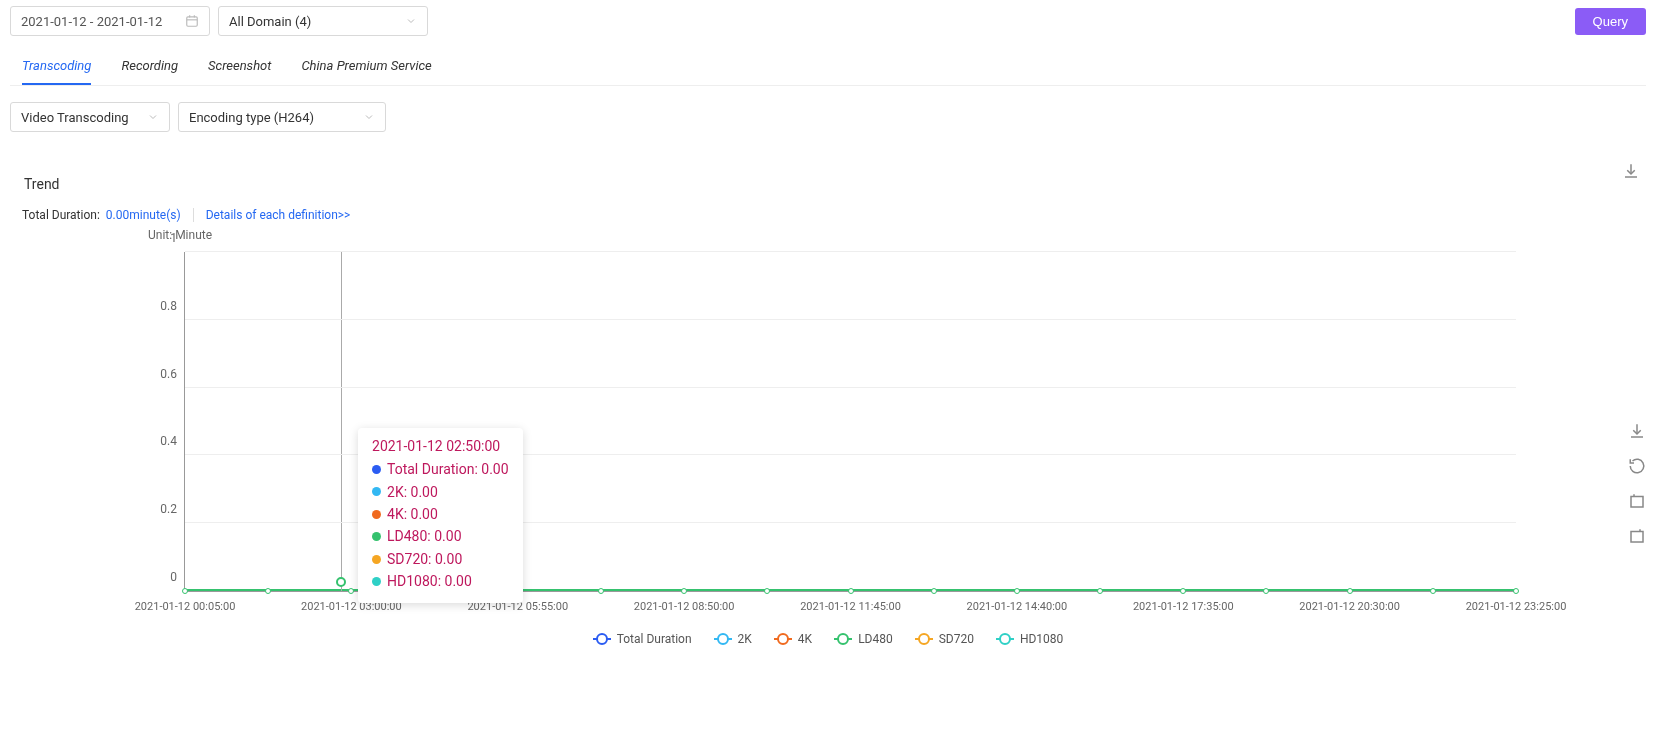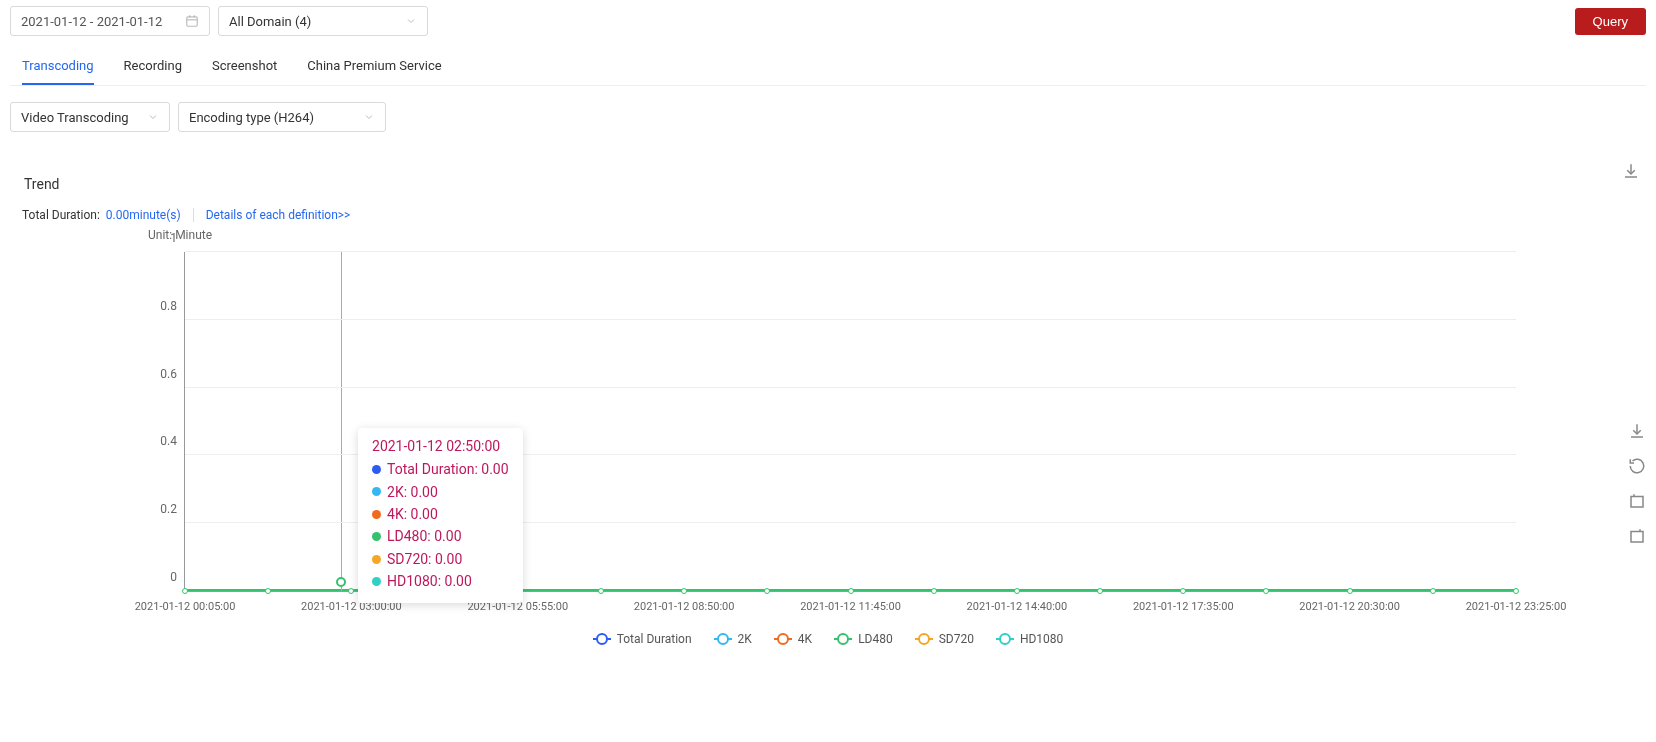--- a/index.html
+++ b/index.html
@@ -22,37 +22,37 @@
     padding: 4px 10px;
     height: 30px;
     cursor: pointer;
     justify-content: space-between;
   }
   .date-range { width: 200px; color: #555; }
   .sel-app { width: 190px; }
   .sel-domain { width: 210px; }
   .btn-query {
     margin-left: auto;
-    background: #b91c1c;
+    background: #8b5cf6;
     color: #fff;
     border: none;
     border-radius: 3px;
     padding: 6px 18px;
     cursor: pointer;
     font-size: 13px;
   }
   .icon-cal, .icon-chevron { color: #bbb; display:inline-flex; }
   .tabs {
     border-bottom: 1px solid #eee;
     display: flex;
     gap: 30px;
     padding-left: 12px;
     margin-bottom: 16px;
   }
-  .tab { padding: 10px 0; cursor: pointer; color: #333; }
+  .tab { padding: 10px 0; cursor: pointer; color: #333; font-style: italic; }
   .tab.active { color: #2468f2; border-bottom: 2px solid #2468f2; }
   .filter-row { display: flex; gap: 8px; margin-bottom: 20px; }
   .f1 { width: 160px; }
   .f2 { width: 208px; }
   .f3 { width: 190px; }
   .trend-row { display:flex; align-items:center; justify-content:space-between; margin-bottom: 16px; padding: 0 6px; }
   .trend-title { font-size: 14px; color:#333; padding-left: 8px; margin-top: 24px; }
   .icon-dl { color:#888; cursor:pointer; }
   .duration-row { display:flex; align-items:center; gap:6px; font-size:12px; margin-bottom: 10px; padding-left: 12px; }
   .blue-link { color: #2468f2; cursor: pointer; }

